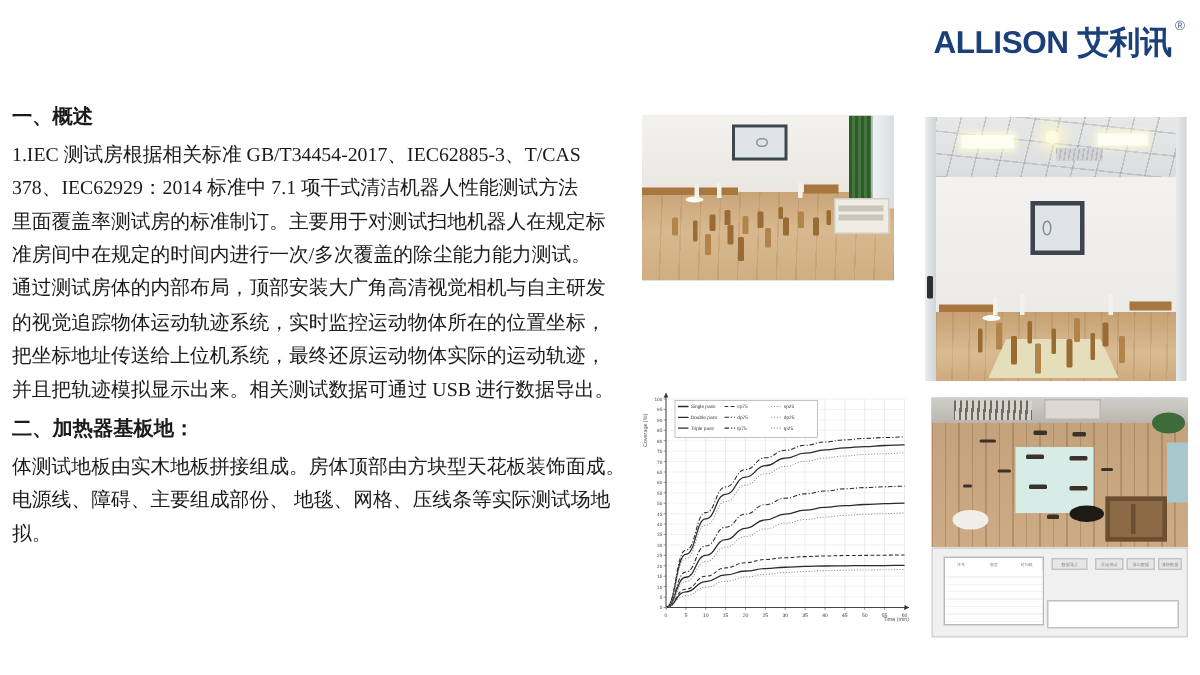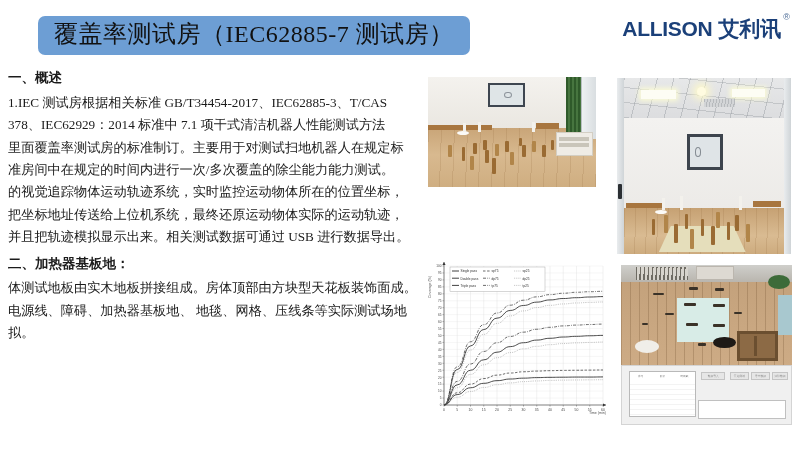--- a/index.html
+++ b/index.html
@@ -194,46 +194,46 @@
     position:absolute; right:2px; bottom:18px;
     font-size:3.6px; color:#555;
     font-family:"Liberation Sans","DejaVu Sans",sans-serif;
   }
 </style>
 </head>
 <body>
 
 <div class="page">
 
-  <div class="title-banner">覆盖率测试房（IEC62885-7 测试房）</div>
 
   <div class="logo-wrap">
     <span class="logo-en">ALLISON</span>
     <span class="logo-cn">艾利讯</span>
     <span class="logo-r">®</span>
   </div>
 
   <div class="text-col">
 
     <div class="sec-head">一、概述</div>
 
     <div class="para tight">1.IEC 测试房根据相关标准 GB/T34454-2017、IEC62885-3、T/CAS</div>
     <div class="para tight">378、IEC62929：2014 标准中 7.1 项干式清洁机器人性能测试方法</div>
     <div class="para tight">里面覆盖率测试房的标准制订。主要用于对测试扫地机器人在规定标</div>
     <div class="para tight">准房间中在规定的时间内进行一次/多次覆盖的除尘能力能力测试。</div>
+    <div class="para tight">通过测试房体的内部布局，顶部安装大广角高清视觉相机与自主研发</div>
     <div class="para tight">的视觉追踪物体运动轨迹系统，实时监控运动物体所在的位置坐标，</div>
     <div class="para tight">把坐标地址传送给上位机系统，最终还原运动物体实际的运动轨迹，</div>
     <div class="para tight">并且把轨迹模拟显示出来。相关测试数据可通过 USB 进行数据导出。</div>
 
     <div class="gap"></div>
 
     <div class="sec-head">二、加热器基板地：</div>
 
     <div class="para tight">体测试地板由实木地板拼接组成。房体顶部由方块型天花板装饰面成。</div>
-    <div class="para tight">电源线、障碍、加热器基板地、 地毯、网格、压线条等实际测试场地</div>
+    <div class="para tight">电源线、障碍、主要组成部份、 地毯、网格、压线条等实际测试场地</div>
     <div class="para tight">拟。</div>
   </div>
 
   <div class="photo" id="photo-room-pegs">
     <div class="p1">
       <div class="p1-wall"></div>
       <div class="p1-floor"></div>
       <div class="p1-skirt"></div>
       <div class="p1-skirt2"></div>
       <div class="p1-frame"></div>

